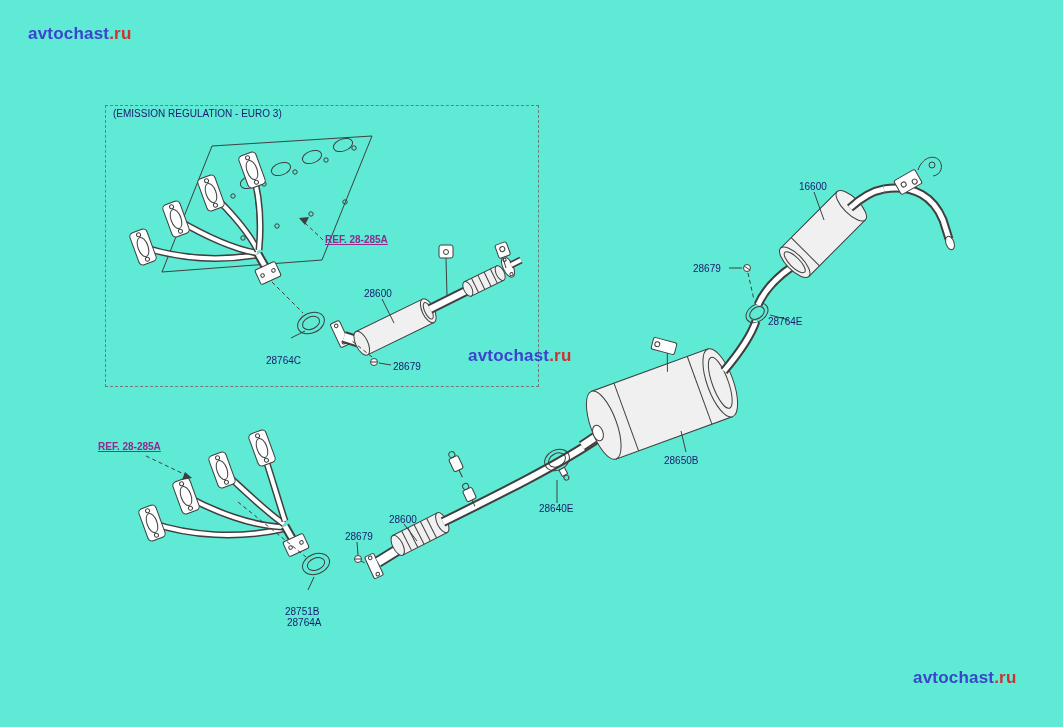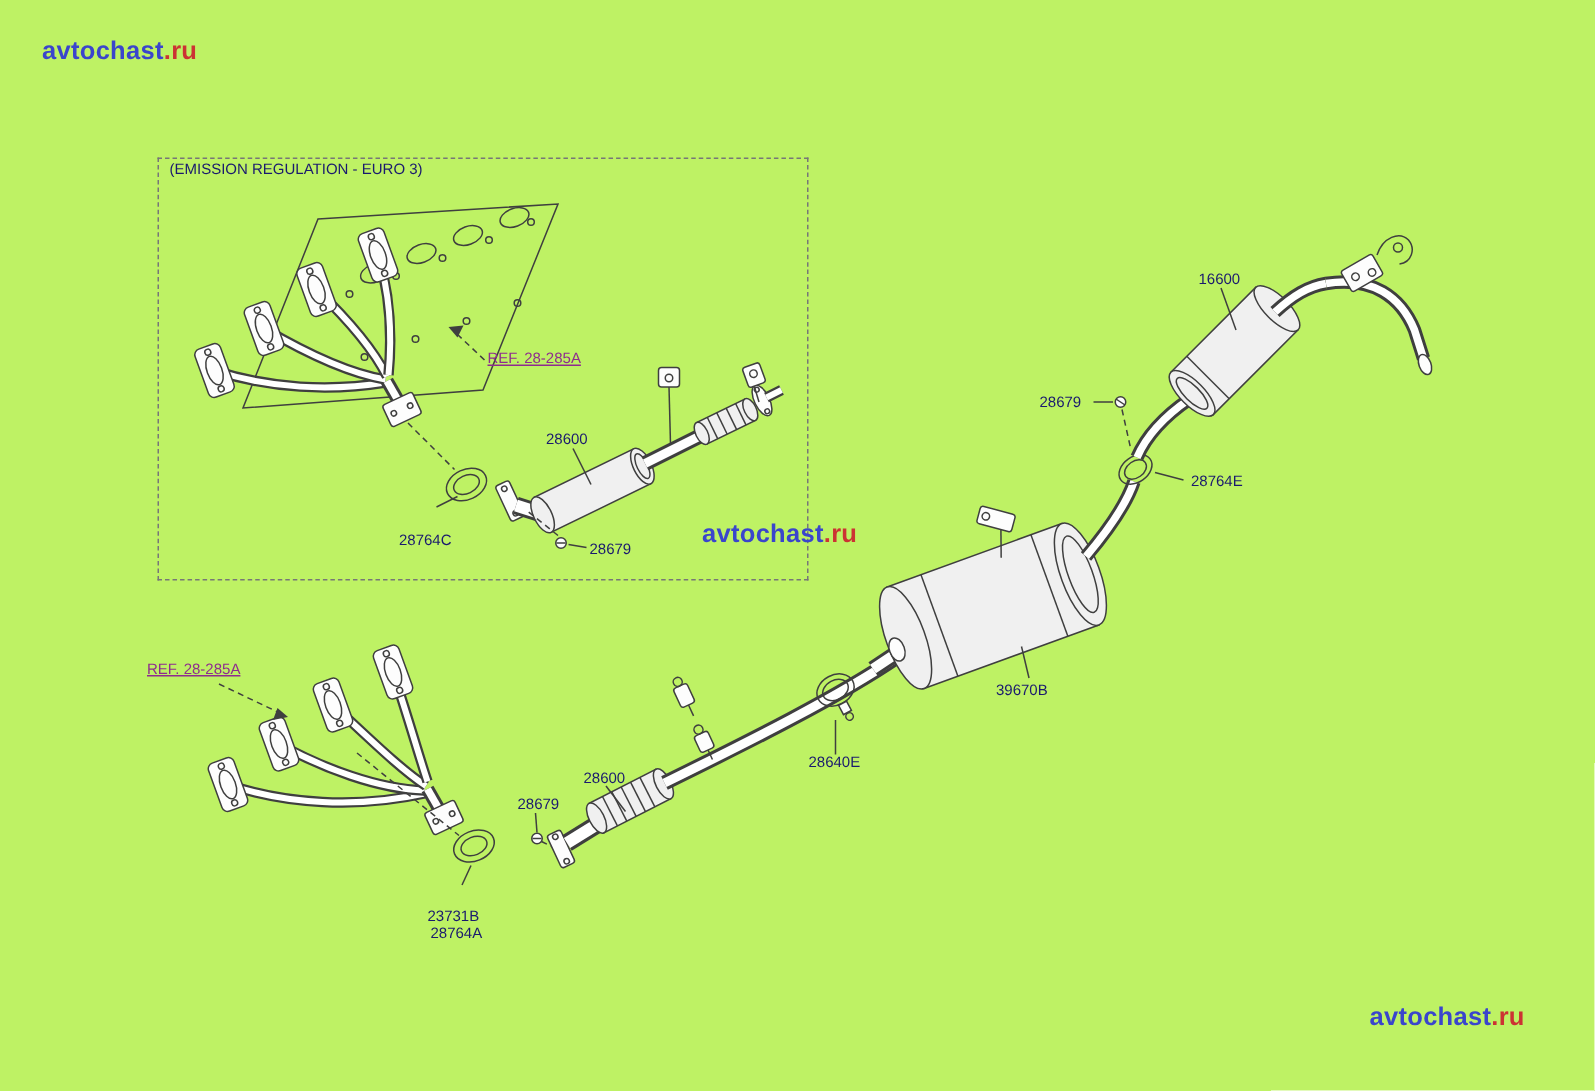--- a/index.html
+++ b/index.html
@@ -3,28 +3,28 @@
 <meta charset="utf-8">
 <style>
   :root{
     --label:#1a1a6e;
     --ref:#8e2c8e;
     --watermark-name:#3a45cc;
     --watermark-tld:#cc3333;
     --line:#3f3f3f;
   }
   html,body{margin:0;padding:0;background:#fff}
-  .canvas{position:relative;width:1063px;height:727px;background:#bef264;
+  .canvas{position:relative;width:1063px;height:727px;background:#5eead4;
           font-family:"Liberation Sans",sans-serif;overflow:hidden}
   .canvas > svg{position:absolute;left:0;top:0}
   .watermark{position:absolute;font-size:17px;font-weight:700;letter-spacing:.2px;white-space:nowrap}
   .watermark .nm{color:var(--watermark-name)}
   .watermark .tld{color:var(--watermark-tld)}
   .lbl{position:absolute;font-size:10px;line-height:13px;color:var(--label);white-space:nowrap}
-  .ref{color:var(--ref);text-decoration:underline;font-weight:400}
+  .ref{color:var(--ref);text-decoration:underline;font-weight:700}
   .ebox{position:absolute;left:105px;top:105px;width:432px;height:280px;border:1px dashed #777}
   
   .s{stroke:var(--line);stroke-width:1;fill:none}
   .sf{stroke:var(--line);stroke-width:1;fill:#fdfdfd}
   .cyl{stroke:var(--line);stroke-width:1;fill:#f0f0f0}
   .fl{fill:var(--line);stroke:none}
   .pOut{stroke:var(--line);fill:none}
   .pIn{stroke:#ffffff;fill:none}
   .dash{stroke:var(--line);stroke-width:1;fill:none;stroke-dasharray:4 3}
 </style>
@@ -339,23 +339,23 @@
 
   <div class="lbl" style="left:113px;top:107px">(EMISSION REGULATION - EURO 3)</div>
 
   <div class="lbl ref" style="left:325px;top:233px">REF. 28-285A</div>
   <div class="lbl" style="left:364px;top:287px">28600</div>
   <div class="lbl" style="left:266px;top:354px">28764C</div>
   <div class="lbl" style="left:393px;top:360px">28679</div>
 
   <div class="lbl" style="left:799px;top:180px">16600</div>
   <div class="lbl" style="left:693px;top:262px">28679</div>
-  <div class="lbl" style="left:794px;top:315px">28764E</div>
-  <div class="lbl" style="left:664px;top:454px">39670B</div>
+  <div class="lbl" style="left:768px;top:315px">28764E</div>
+  <div class="lbl" style="left:664px;top:454px">28650B</div>
   <div class="lbl" style="left:539px;top:502px">28640E</div>
 
   <div class="lbl" style="left:389px;top:513px">28600</div>
   <div class="lbl" style="left:345px;top:530px">28679</div>
   <div class="lbl ref" style="left:98px;top:440px">REF. 28-285A</div>
   <div class="lbl" style="left:287px;top:616px">28764A</div>
-  <div class="lbl" style="left:285px;top:605px">23731B</div>
+  <div class="lbl" style="left:285px;top:605px">28751B</div>
 
 </div>
 
 </body></html>

